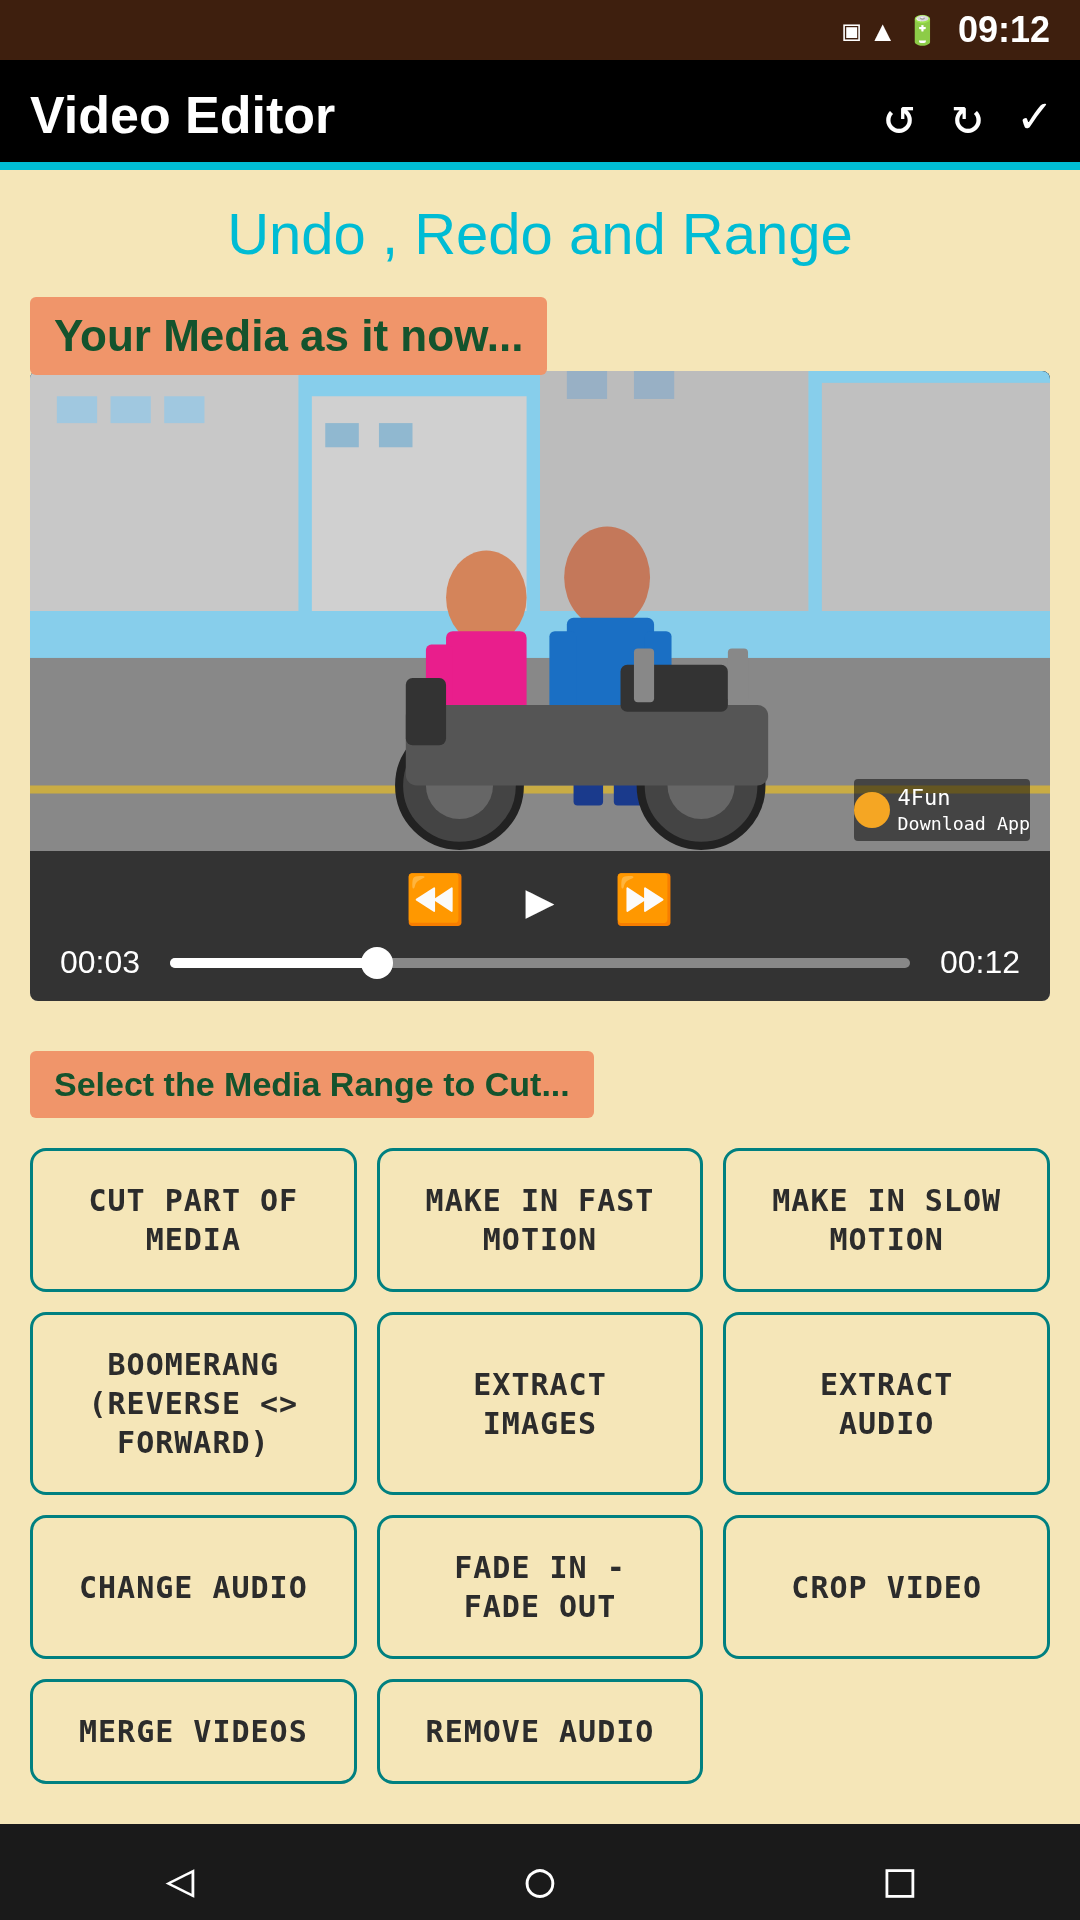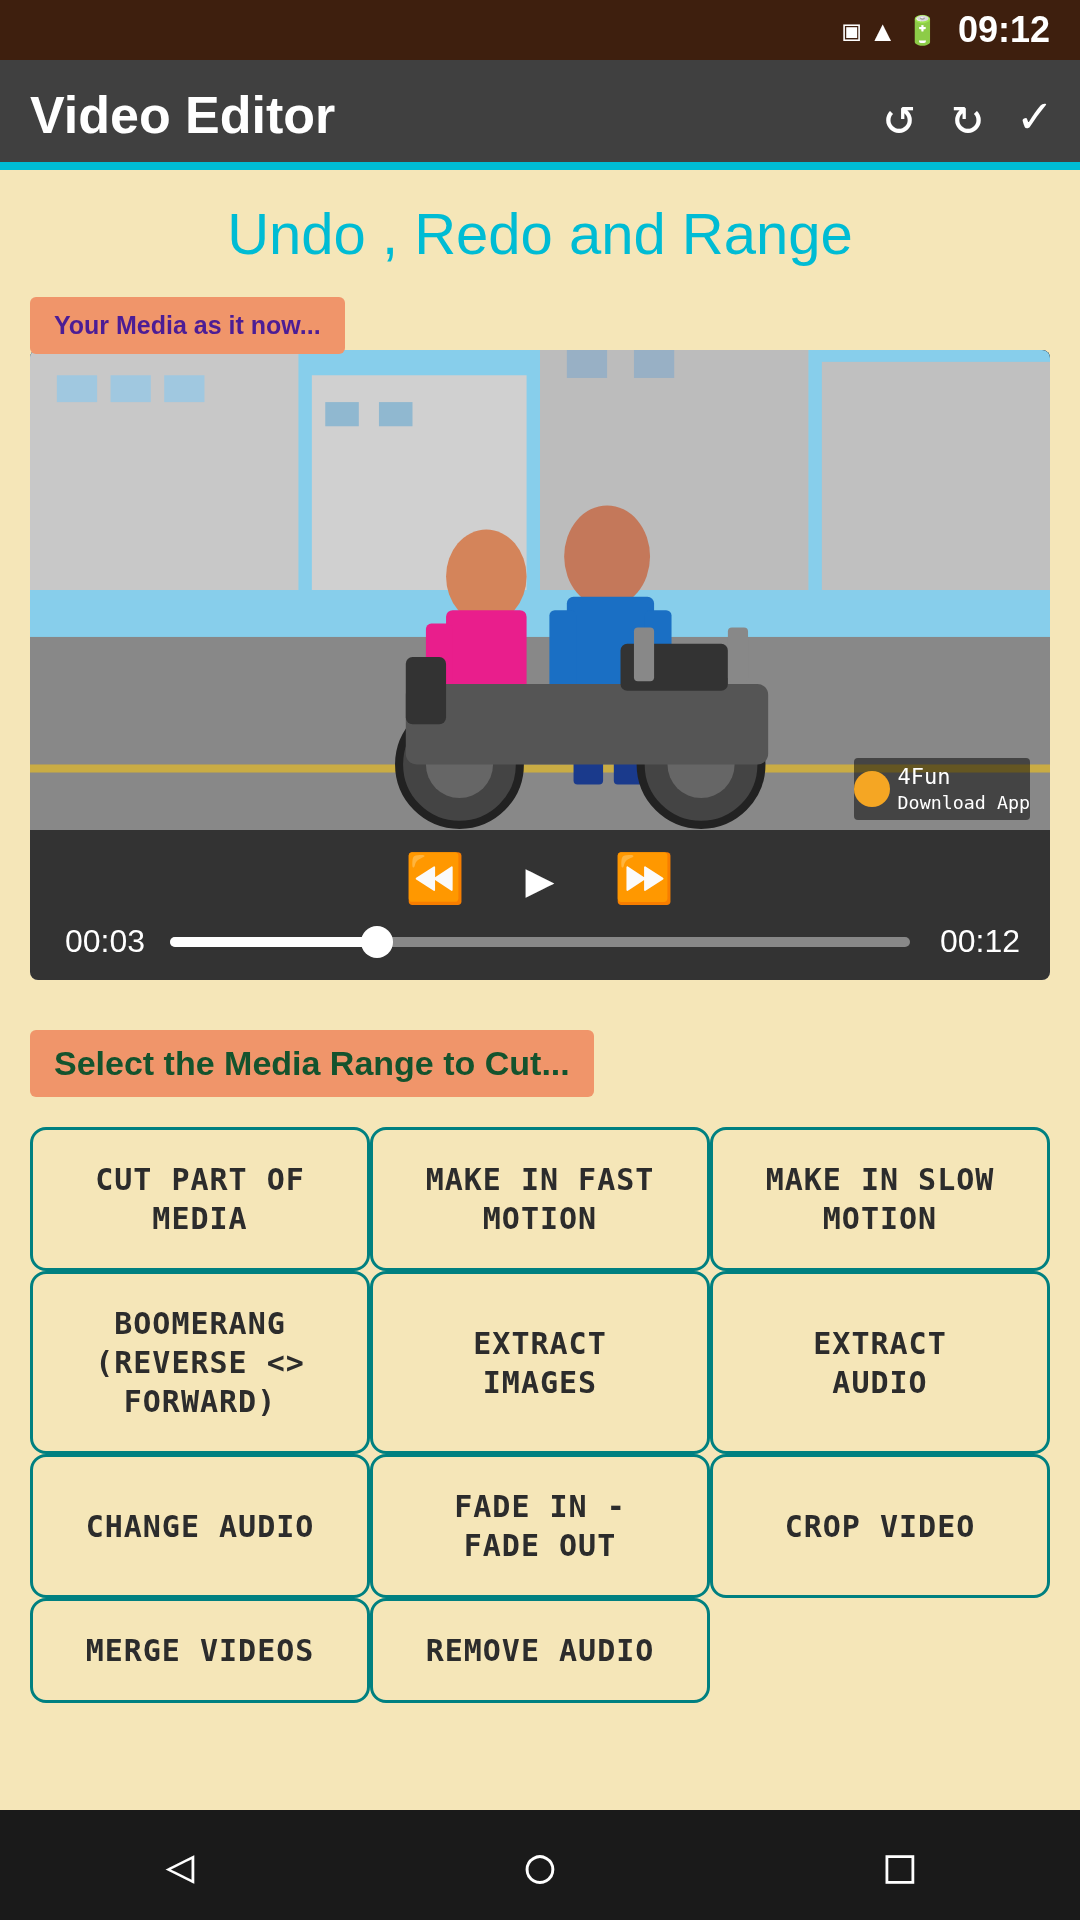--- a/index.html
+++ b/index.html
@@ -35,21 +35,21 @@
       font-weight: bold;
       font-family: sans-serif;
     }
     .status-icon-item {
       color: white;
       font-size: 28px;
     }
 
     
     .top-bar {
-      background: #404040;
+      background: #000000;
       height: 110px;
       display: flex;
       align-items: center;
       padding: 0 30px;
       position: relative;
     }
     .top-bar-title {
       color: white;
       font-size: 52px;
       font-weight: bold;
@@ -89,22 +89,22 @@
     }
 
     
     .media-section {
       padding: 20px 30px 30px 30px;
     }
 
     .media-label-badge {
       display: inline-block;
       background: #f0956a;
-      color: #4c1d95;
-      font-size: 25px;
+      color: #14532d;
+      font-size: 44px;
       font-weight: bold;
       font-family: sans-serif;
       padding: 14px 24px;
       border-radius: 6px;
       margin-bottom: 0;
       position: relative;
       z-index: 2;
     }
 
     .video-container {
@@ -183,21 +183,20 @@
       display: flex;
       align-items: center;
       gap: 20px;
     }
 
     .time-label {
       color: white;
       font-size: 32px;
       font-family: sans-serif;
       min-width: 90px;
-      text-align: center;
     }
 
     .seek-bar-container {
       flex: 1;
       height: 10px;
       background: #888;
       border-radius: 5px;
       position: relative;
     }
 
@@ -234,20 +233,21 @@
       padding: 14px 24px;
       border-radius: 6px;
       margin-bottom: 20px;
     }
 
     
     .buttons-grid {
       padding: 0 30px 40px 30px;
       display: grid;
       grid-template-columns: repeat(3, 1fr);
+      gap: 20px;
     }
 
     .action-btn {
       border: 3px solid #008080;
       border-radius: 16px;
       background: transparent;
       color: #2c2c2c;
       font-family: monospace;
       font-size: 30px;
       font-weight: bold;

